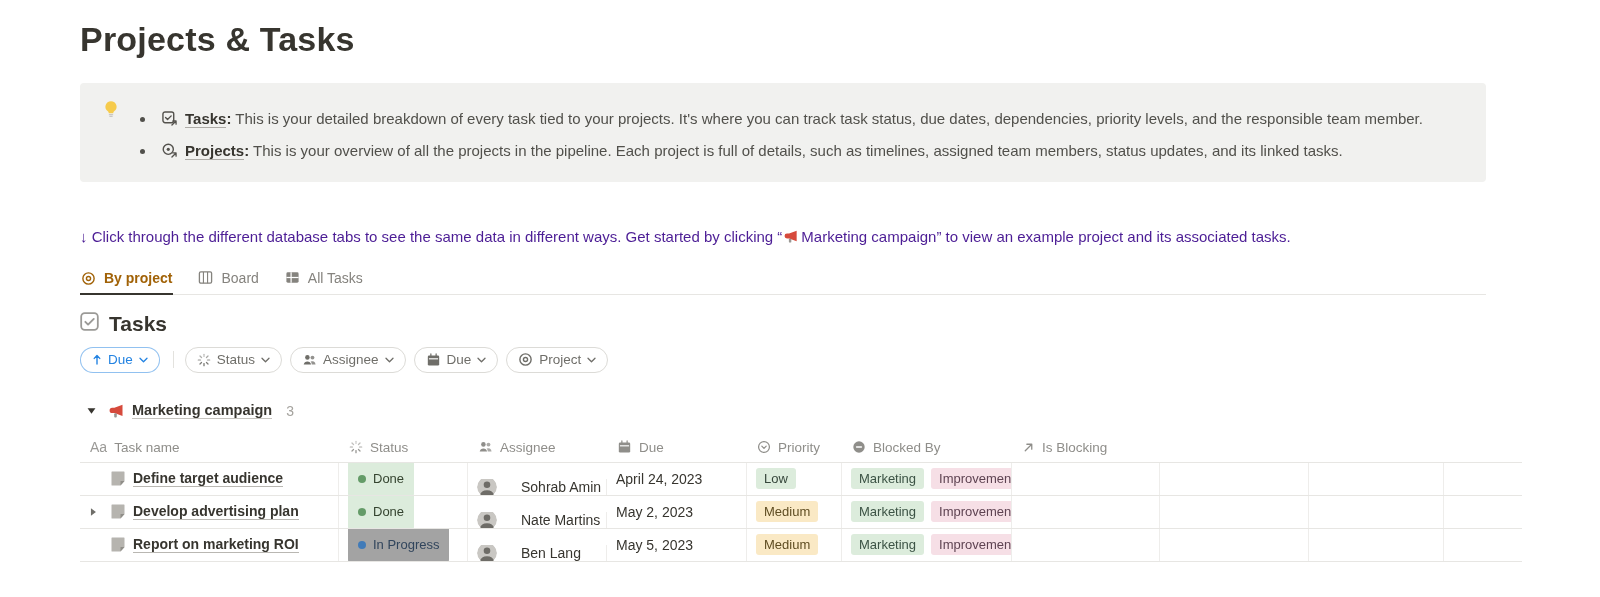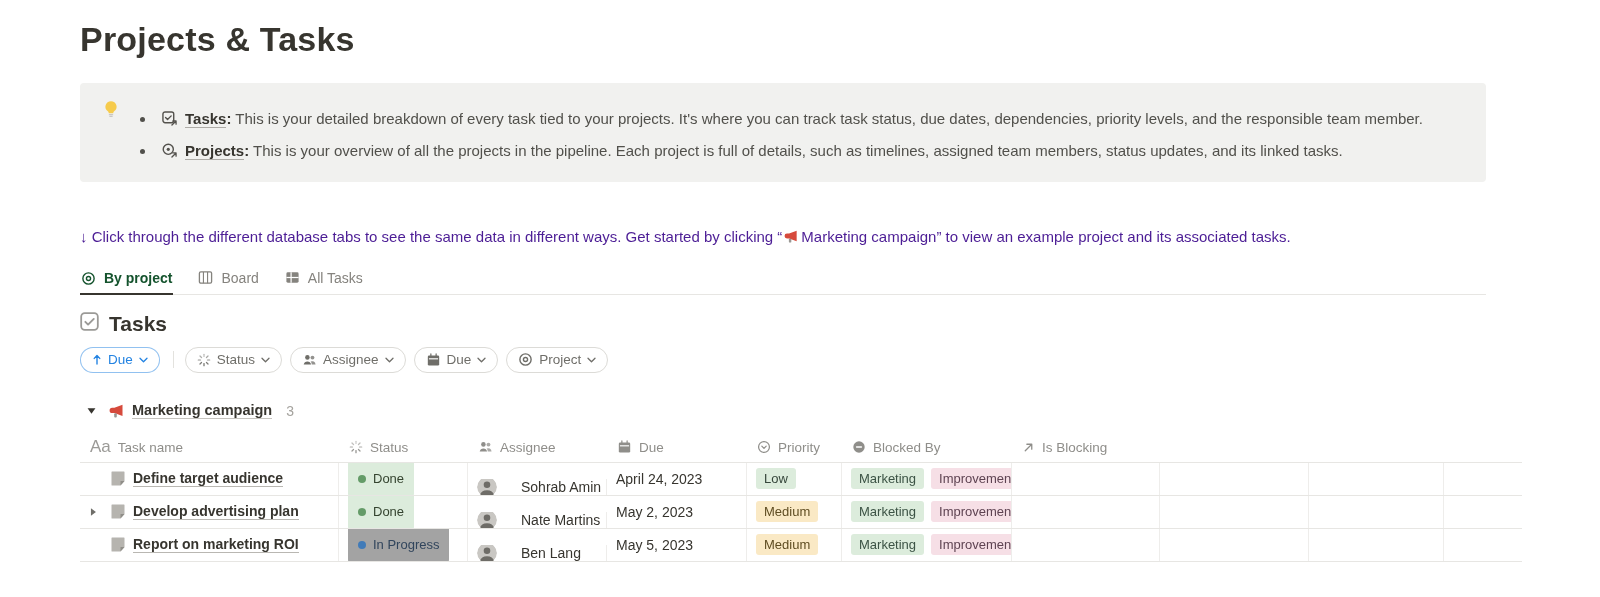--- a/index.html
+++ b/index.html
@@ -23,21 +23,21 @@
   .bicon { display:inline-block; vertical-align:-2px; margin:0 8px 0 6px; color:#54524d; }
   .blabel { font-weight:700; color:#37352f; border-bottom:1px solid #aeaca7; cursor:pointer; }
 
   .instruction { margin:46px 0 0; font-size:15px; color:#4c1d95; }
   .instruction .mega { display:inline-block; vertical-align:-2px; margin:0 2px; }
 
   
   .tabbar { margin-top:19px; width:1406px; border-bottom:1px solid #e7e6e3; display:flex; gap:24px; }
   .tab { display:flex; gap:8px; align-items:center; font-size:14px; color:#85837e;
          padding:4px 1px 8px; cursor:pointer; }
-  .tab.active { color:#14532d; font-weight:700; border-bottom:2px solid #37352f; margin-bottom:-1px; padding-bottom:6px; }
+  .tab.active { color:#a16207; font-weight:700; border-bottom:2px solid #37352f; margin-bottom:-1px; padding-bottom:6px; }
   .tab .ticon { display:flex; align-items:center; }
 
   
   .section-head { margin-top:17px; display:flex; gap:10px; align-items:center; }
   .section-title { font-size:21px; font-weight:700; }
 
   
   .filters { margin-top:11px; display:flex; align-items:center; }
   .pill-btn { display:inline-flex; align-items:center; gap:6px; height:26px; padding:0 11px;
               border:1px solid #dcdbd7; border-radius:14px; font-size:13.5px; color:#6f6e69;
@@ -53,21 +53,21 @@
   .gcount { color:#a5a39e; font-size:14px; margin-left:7px; }
   .gmega { display:flex; align-items:center; }
 
   
   .ttable { margin-top:11px; width:1442px; }
   .thead, .trow { display:grid; grid-template-columns:259px 129px 139px 140px 95px 170px 148px 149px 135px 78px; }
   .thead { height:30px; border-bottom:1px solid #e7e6e3; }
   .hcell { display:flex; align-items:center; gap:7px; padding:0 10px; font-size:13.5px; color:#8f8e8a;
            overflow:hidden; white-space:nowrap; cursor:pointer; }
   .hcell svg { flex:0 0 auto; }
-  .hglyph { font-size:17px; color:#9b9a97; }
+  .hglyph { font-size:14px; color:#9b9a97; }
   .trow { height:33px; border-bottom:1px solid #e7e6e3; }
   .tcell { display:flex; align-items:center; padding:0 9px; border-right:1px solid #eeedeb;
            font-size:14px; overflow:hidden; white-space:nowrap; cursor:pointer; }
   .tcell.addzone { border-right:none; }
   .name-cell { position:relative; padding-left:31px; gap:8px; }
   .expand { position:absolute; left:8px; top:50%; transform:translateY(-50%); display:flex; }
   .docicon { display:flex; flex:0 0 auto; }
   .tname { font-weight:600; border-bottom:1px solid #b9b7b2; }
   .assignee-cell { gap:24px;margin-top:16px; }
   .avatar { width:20px; height:20px; border-radius:50%; overflow:hidden; flex:0 0 auto; display:flex; }

